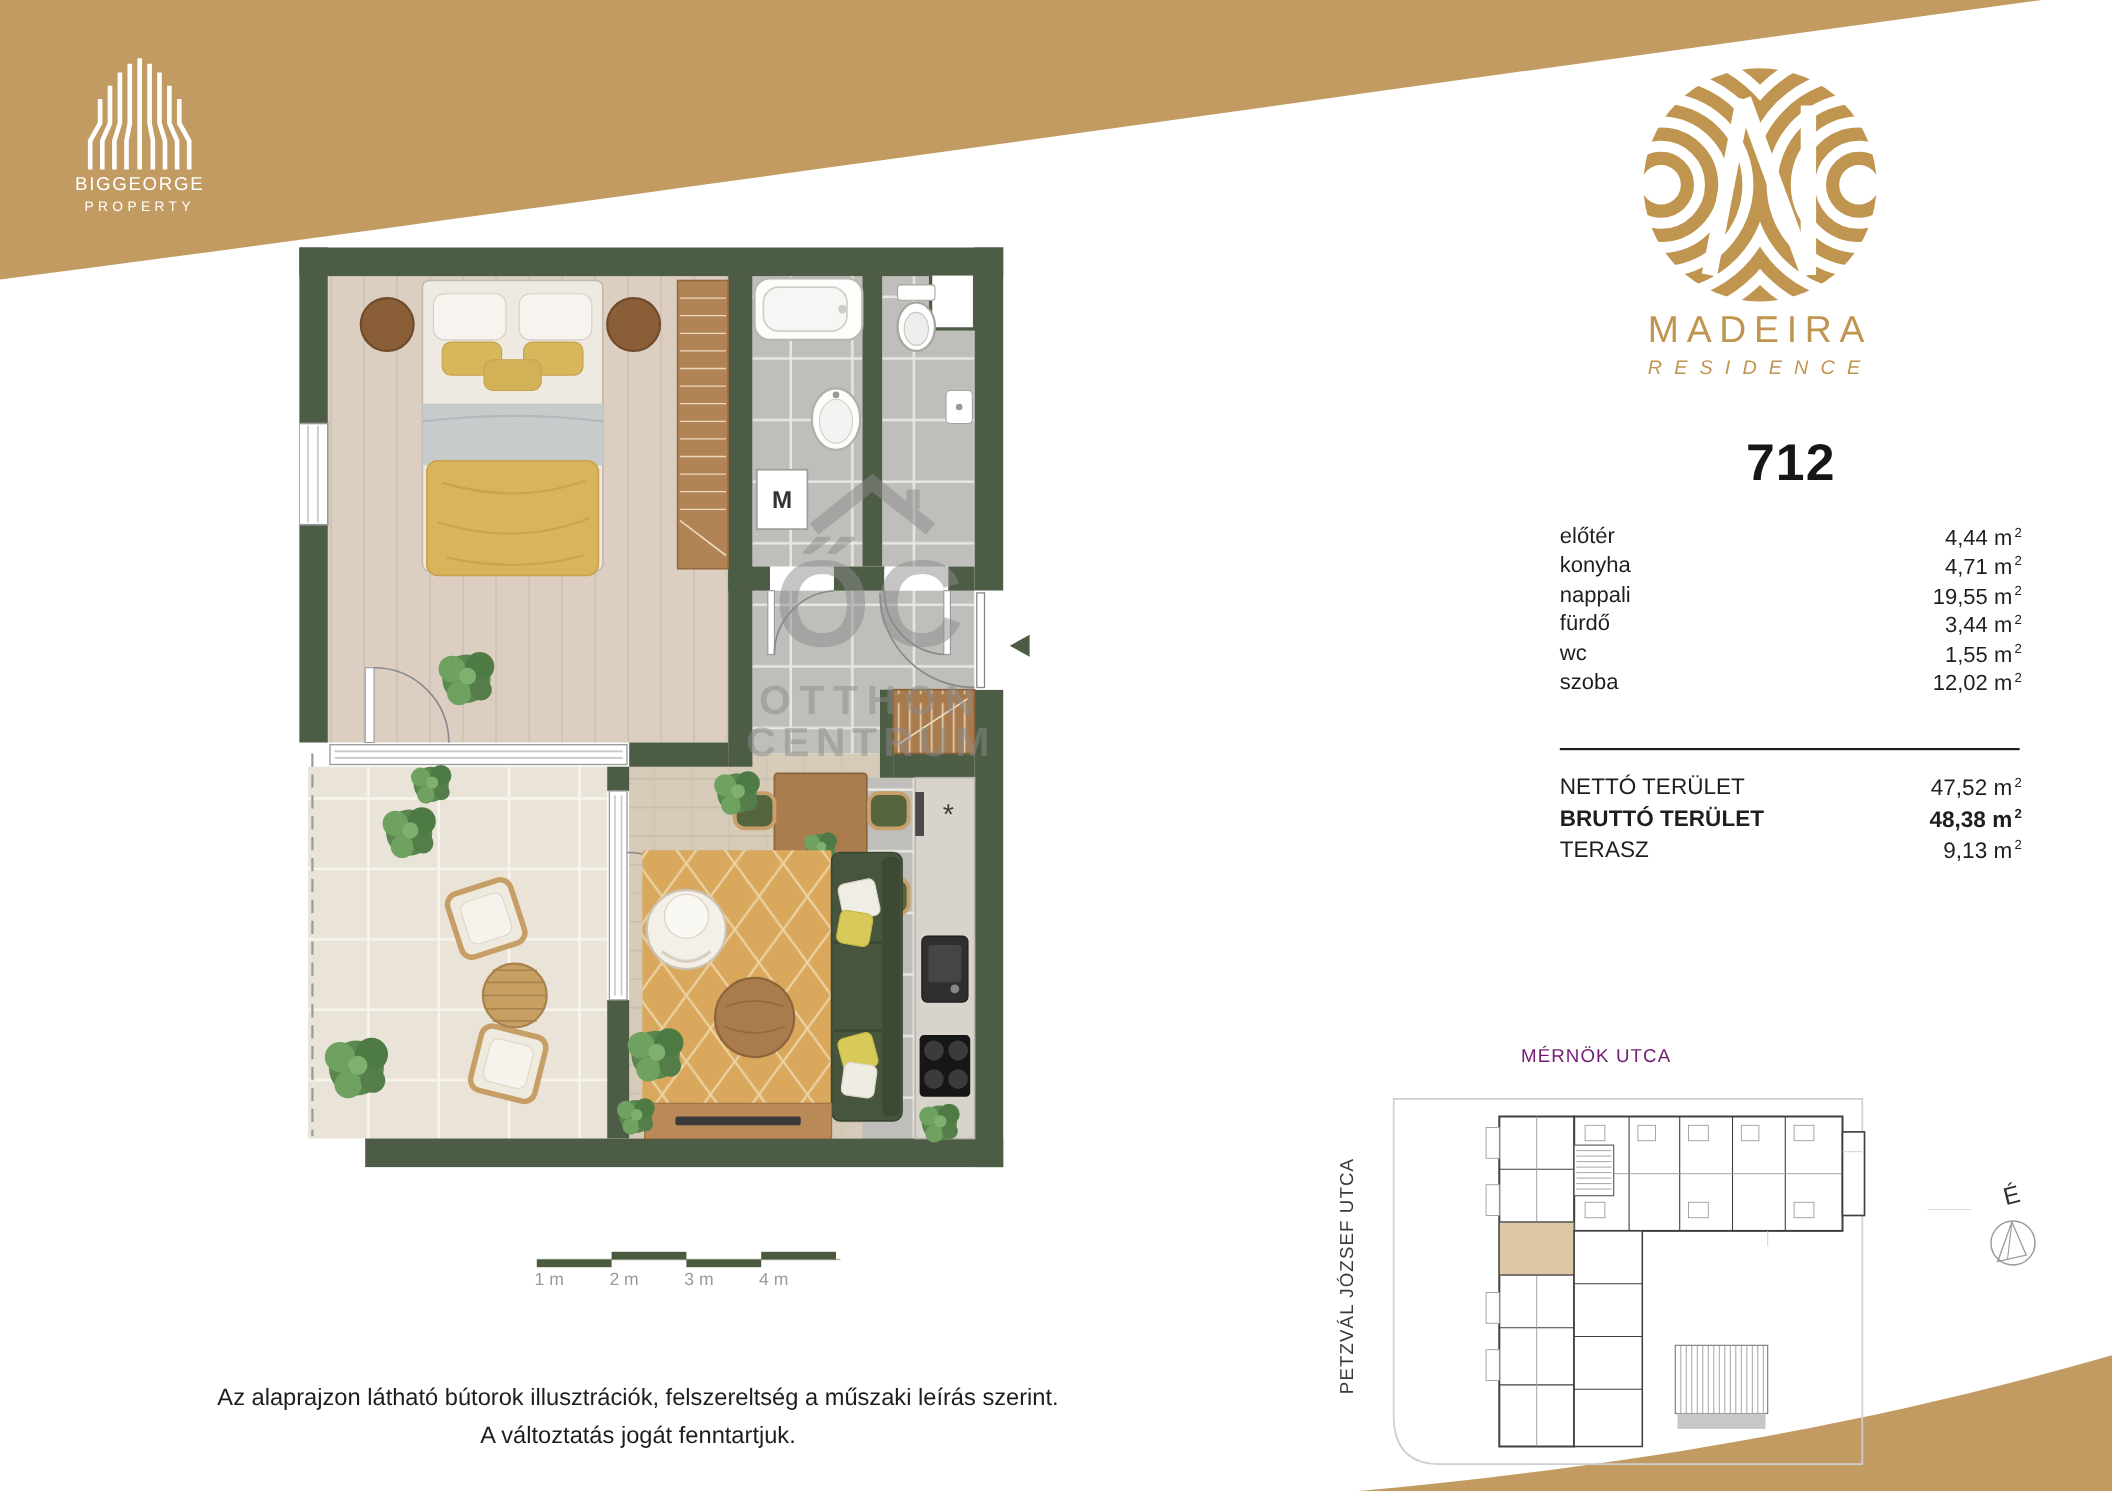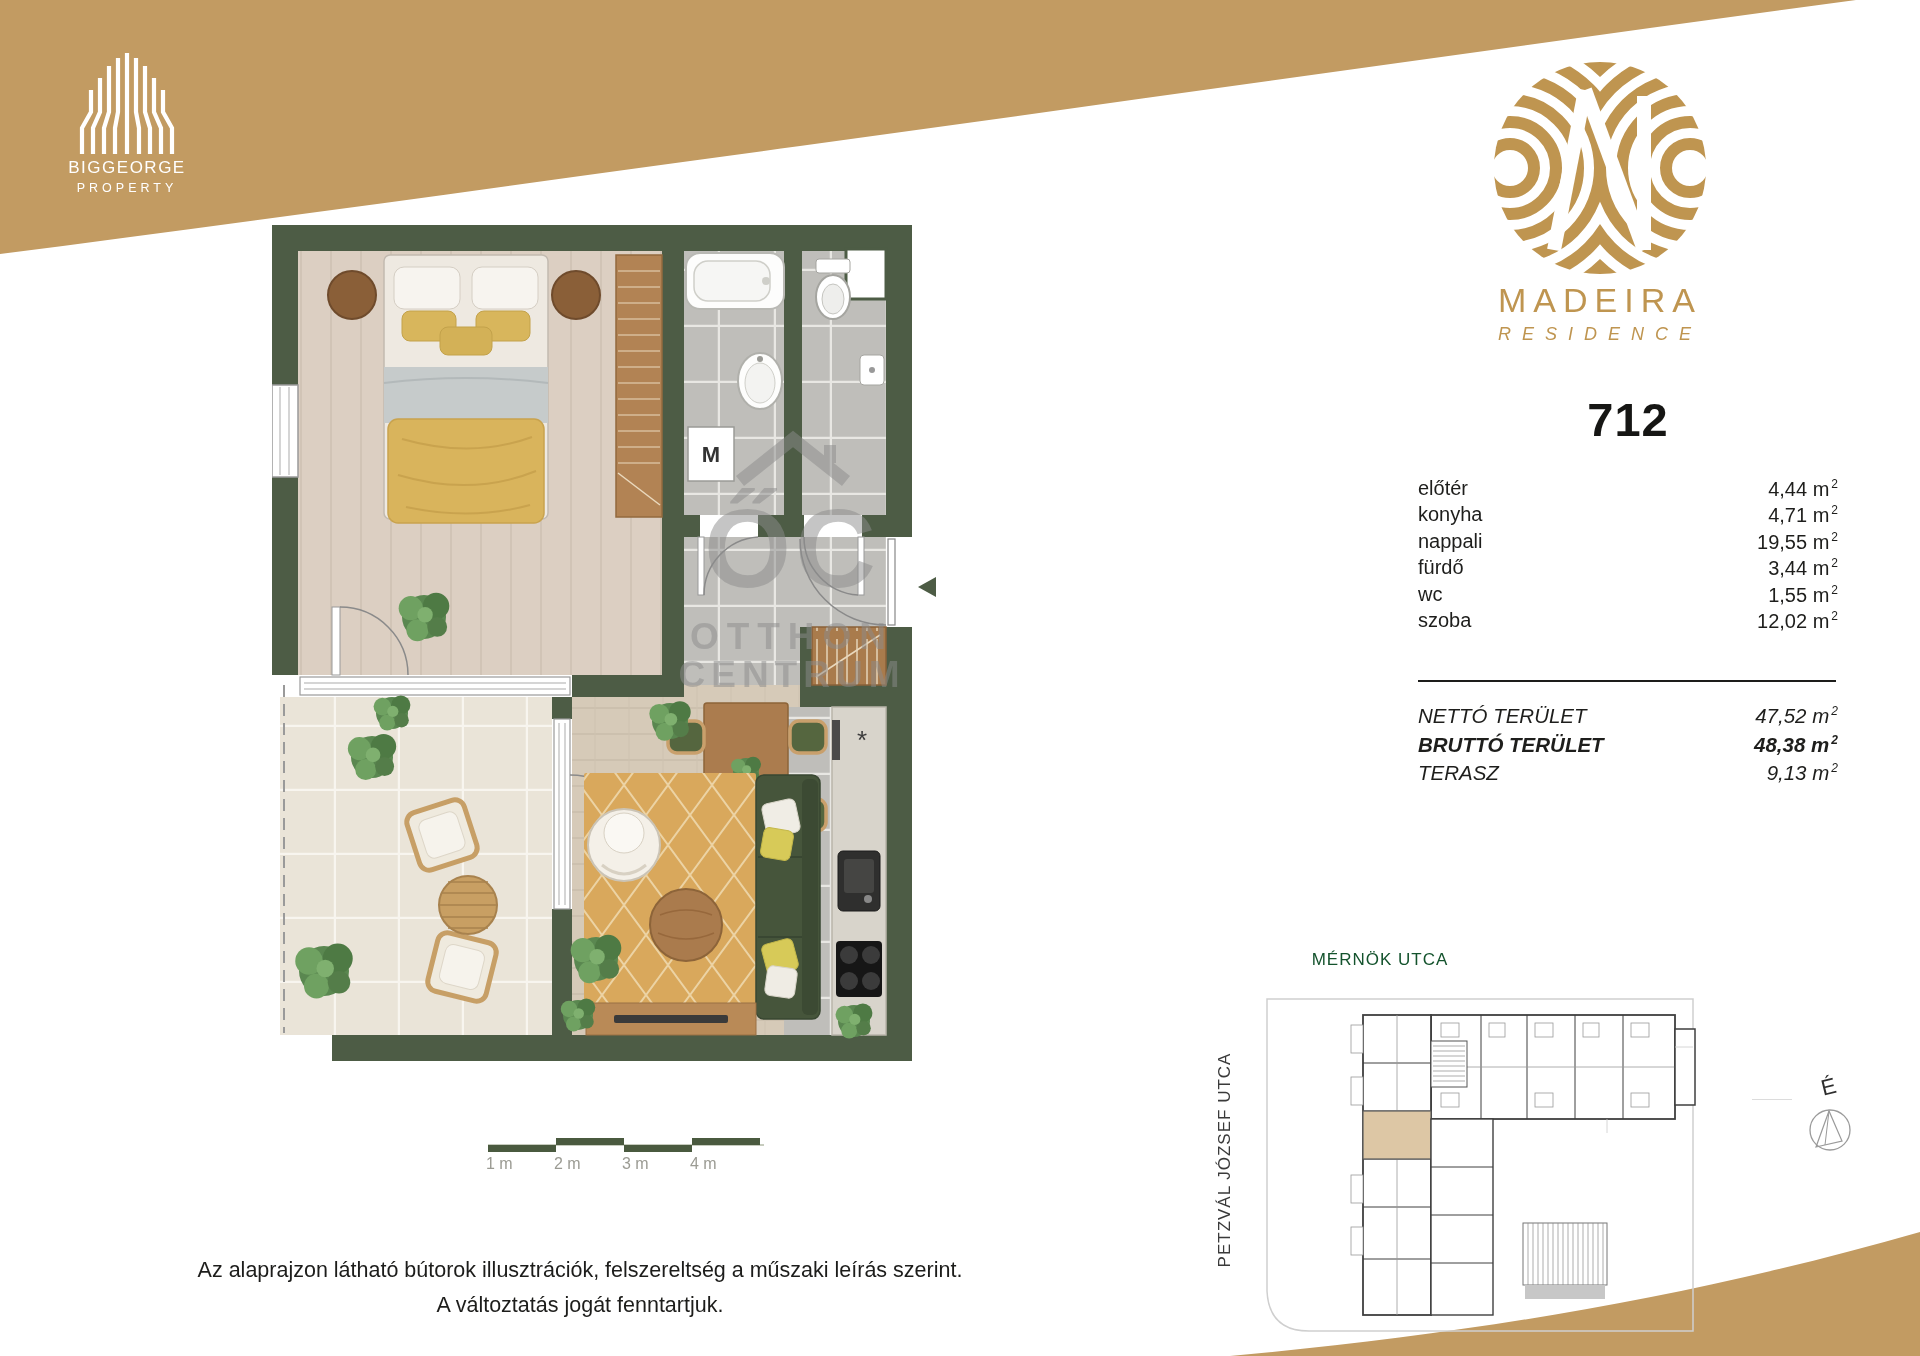--- a/index.html
+++ b/index.html
@@ -23,26 +23,26 @@
   
   #unit-number{left:1418px;top:392px;width:420px;text-align:center;
     font-size:47px;font-weight:800;letter-spacing:1px;color:#161614;}
   #room-list{left:1418px;top:477px;width:420px;}
   .room-row{display:flex;justify-content:space-between;height:26.4px;
     font-size:20px;color:#1e1e1c;}
   .rv sup, .tv sup{font-size:12px;margin-left:2px;}
   #divider{left:1418px;top:680px;width:418px;height:2px;background:#1d1d1b;}
   #totals{left:1418px;top:704px;width:420px;}
   .total-row{display:flex;justify-content:space-between;height:28.6px;
-    font-size:20.5px;color:#1e1e1c;font-style:italic;}
+    font-size:20.5px;color:#1e1e1c;}
   .total-row.bold{font-weight:800;}
 
   
-  #street-top{left:1220px;top:950px;width:320px;text-align:center;font-size:17px;
-    letter-spacing:1px;color:#14532d;}
+  #street-top{left:1291px;top:950px;width:320px;text-align:center;font-size:17px;
+    letter-spacing:1px;color:#701a75;}
   #street-left{left:1065px;top:1150px;width:320px;text-align:center;font-size:17px;
     letter-spacing:1px;color:#3a3a3a;transform:rotate(-90deg);}
   #site-tie{left:1752px;top:1099px;width:40px;height:1px;background:#dcdcdc;}
 
   
   .scale-label{position:absolute;top:1155px;width:60px;font-size:16px;color:#9b9b93;}
 
   
   #disclaimer{left:60px;top:1233px;width:1040px;text-align:center;
     font-size:21.5px;line-height:35px;color:#1d1d1b;margin-top:20px;}

